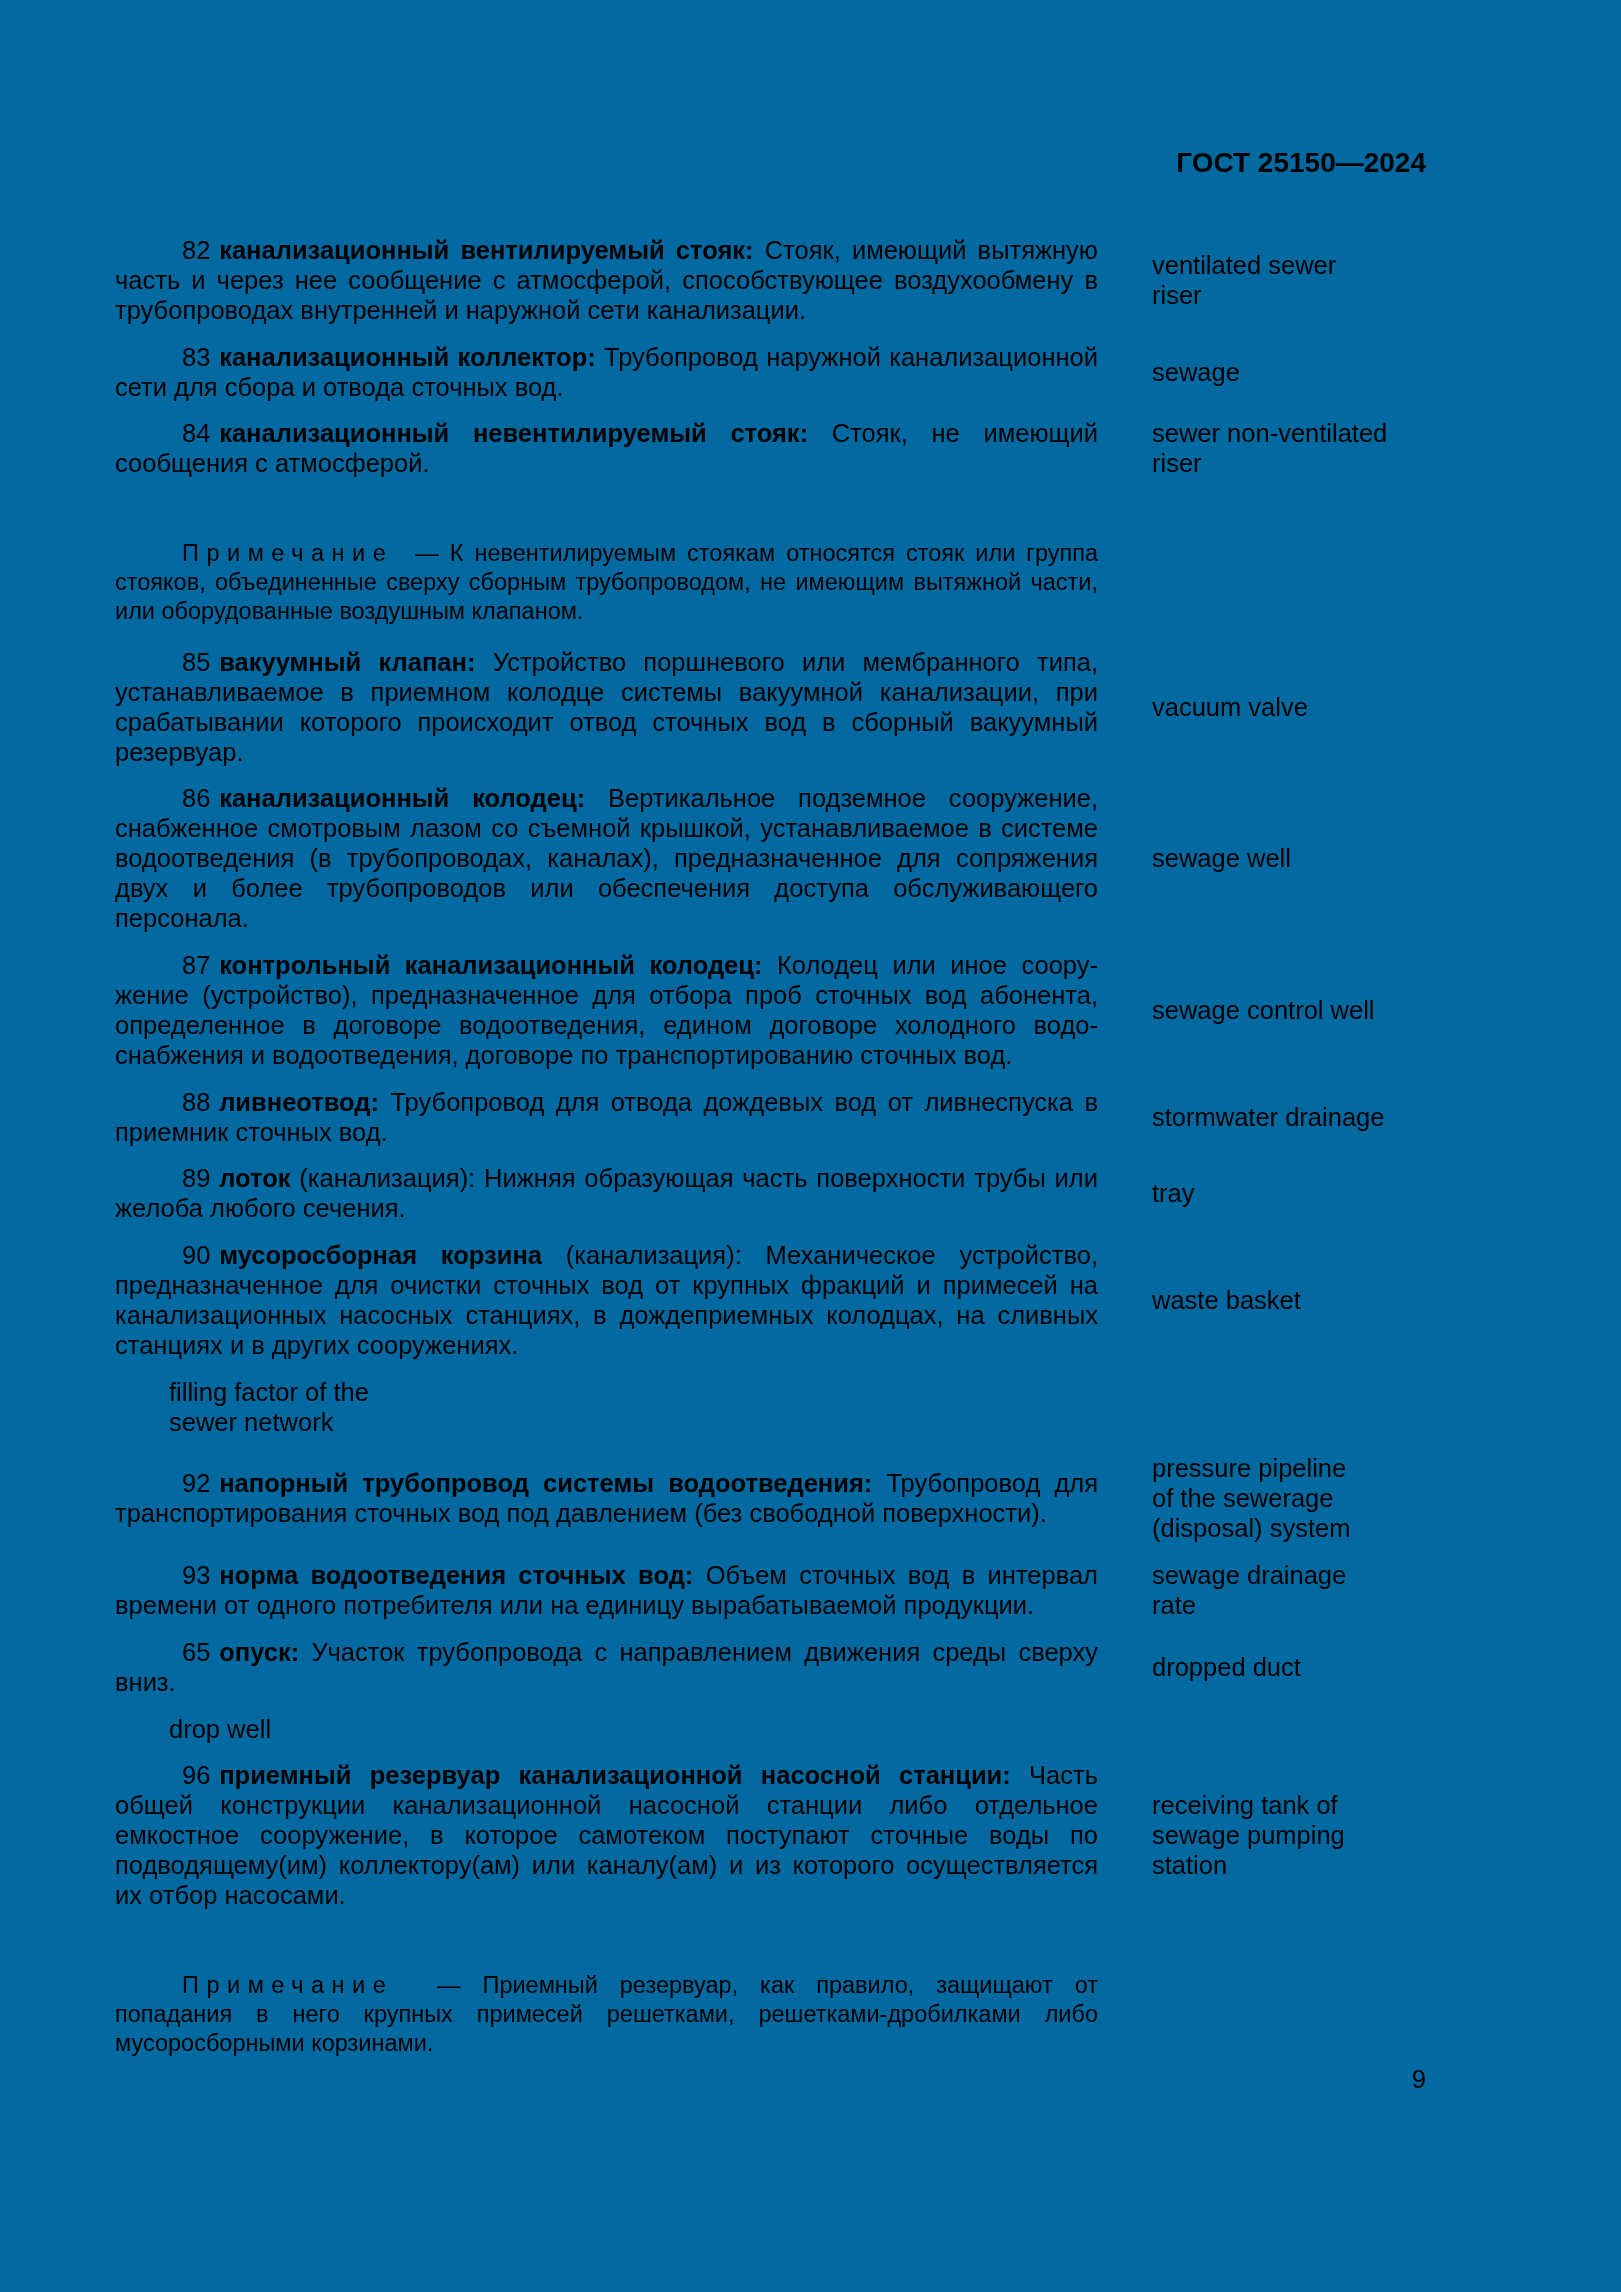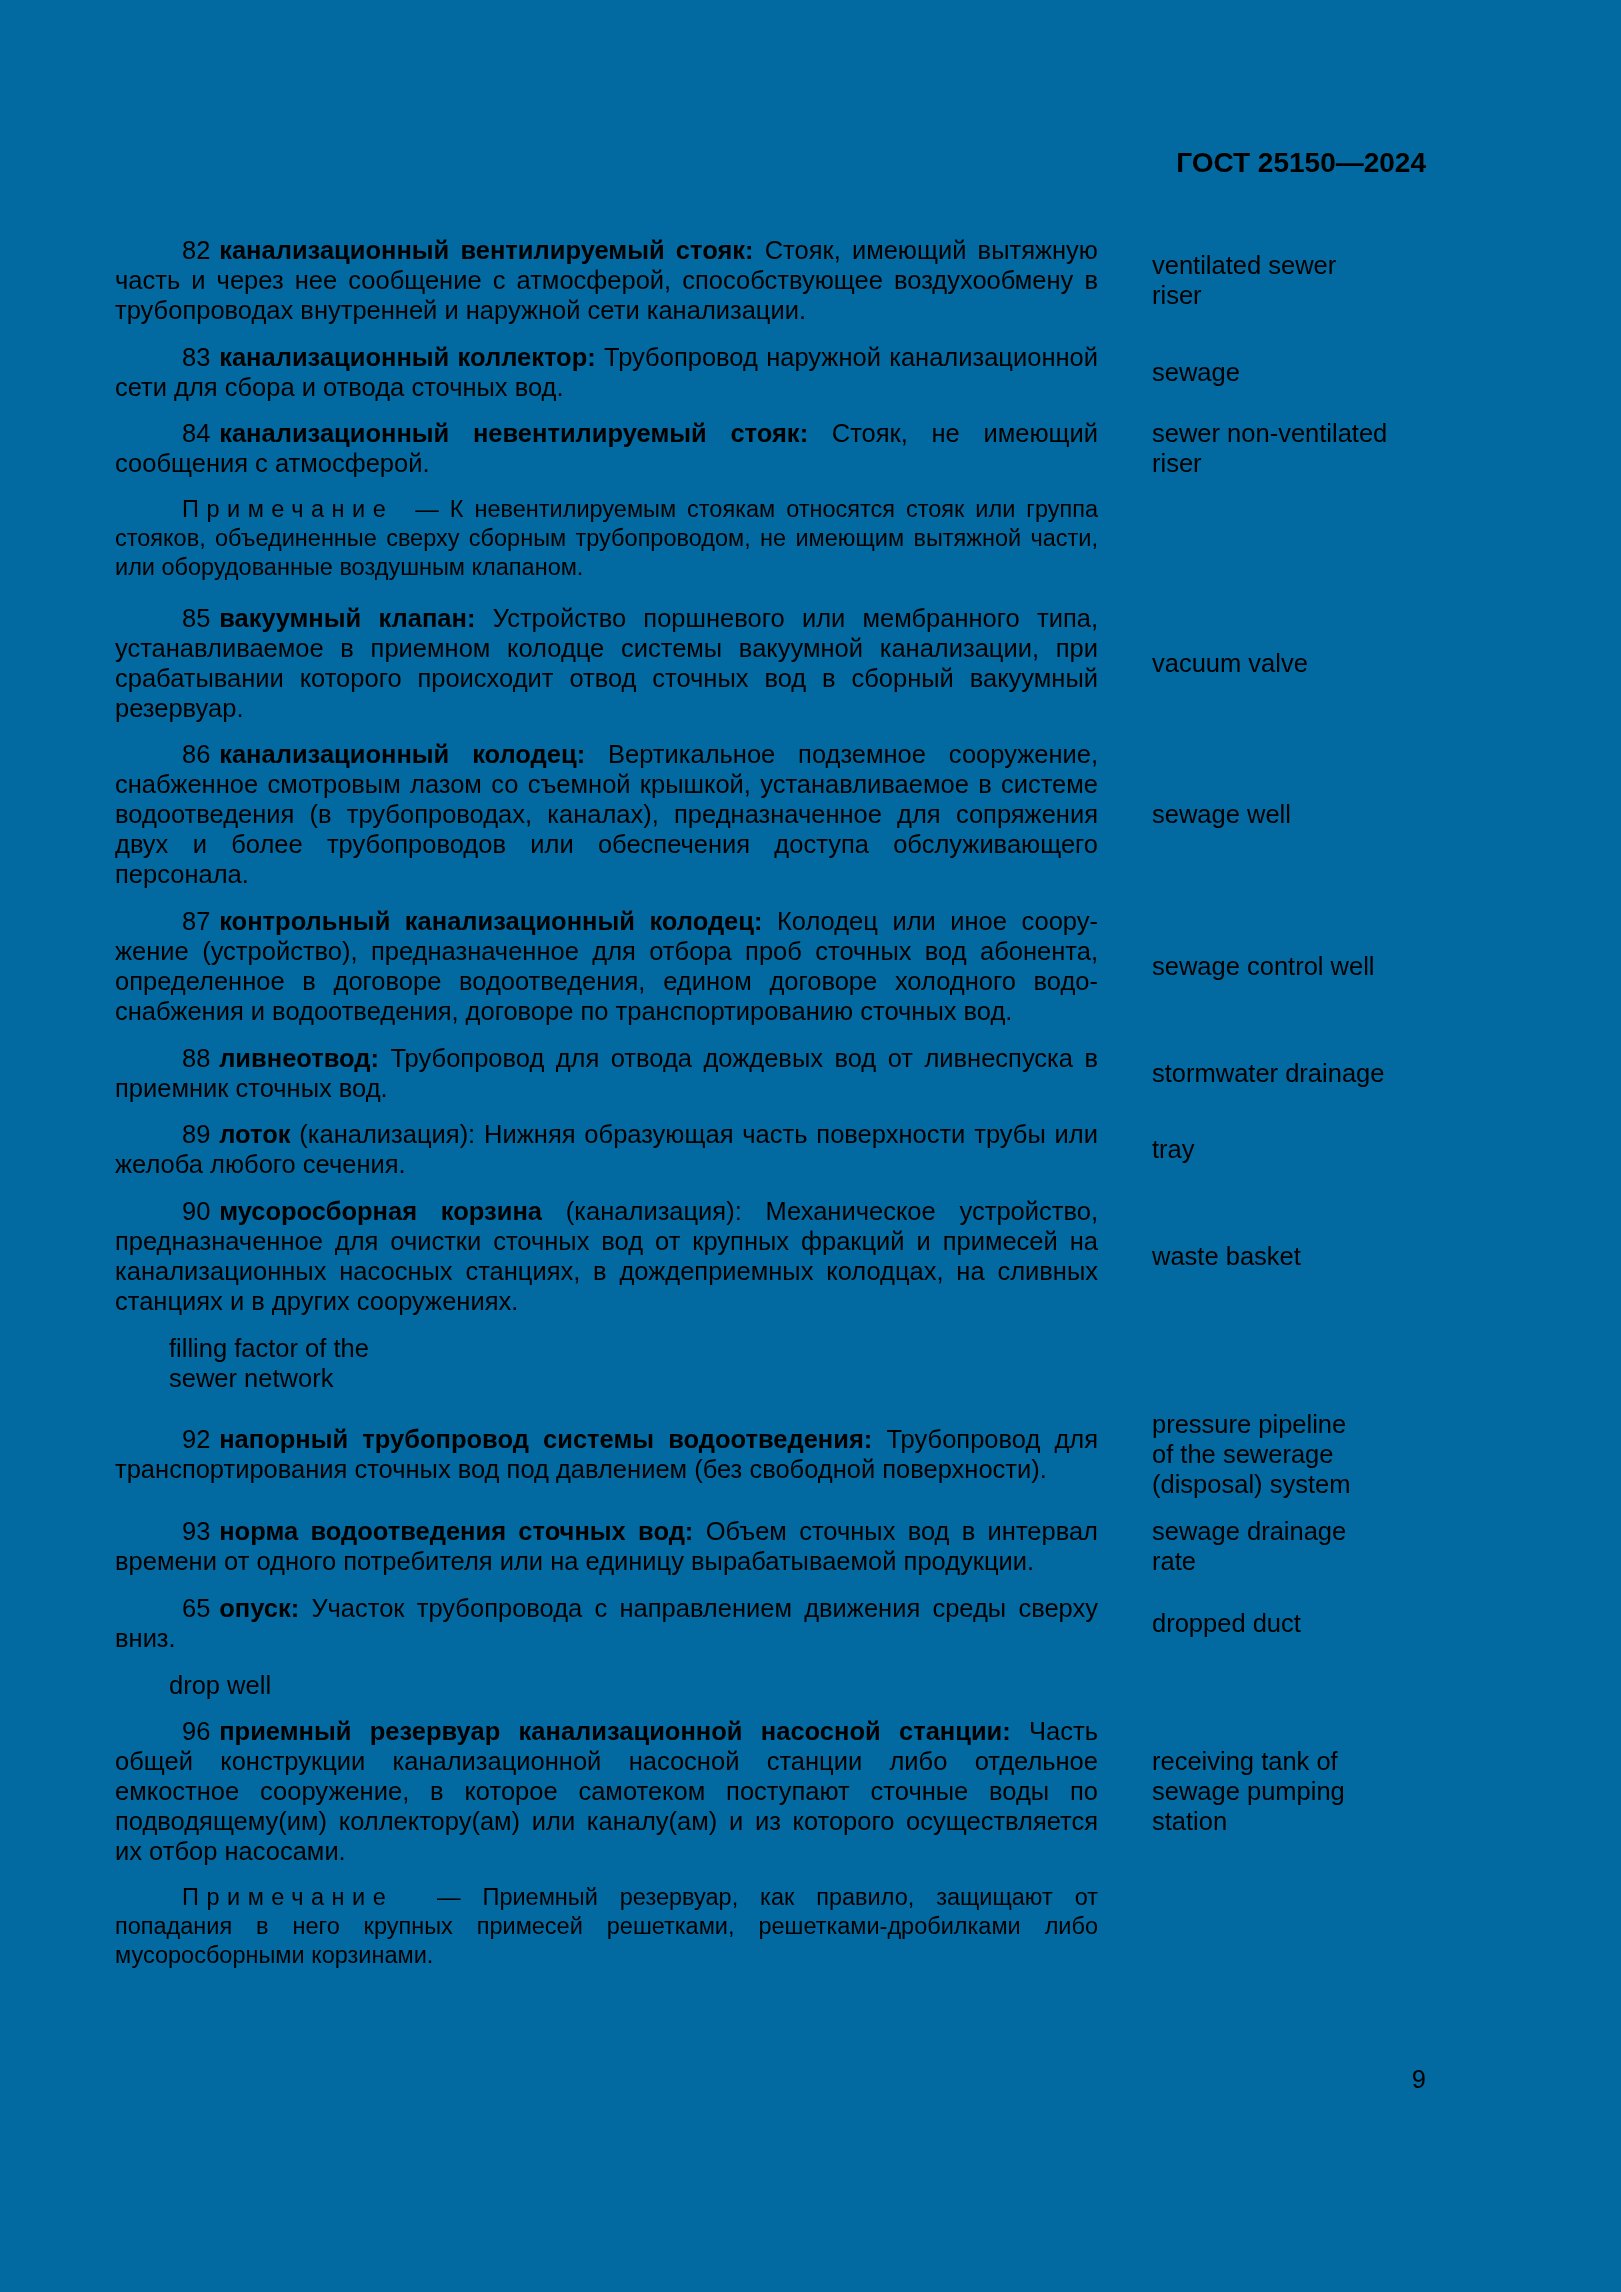--- a/index.html
+++ b/index.html
@@ -63,20 +63,21 @@
     white-space: pre-line;
     text-align: left;
   }
   .note-row {
     margin-top: 3.9px;
     margin-bottom: 20.6px;
   }
   .note-row .main-col p {
     font-size: 23.5px;
     line-height: 29px;
+    margin-top: 44px;
   }
   .note-label {
     letter-spacing: 0.32em;
   }
   .page-number {
     position: absolute;
     top: 2064px;
     left: 115px;
     width: 1311px;
     text-align: right;

